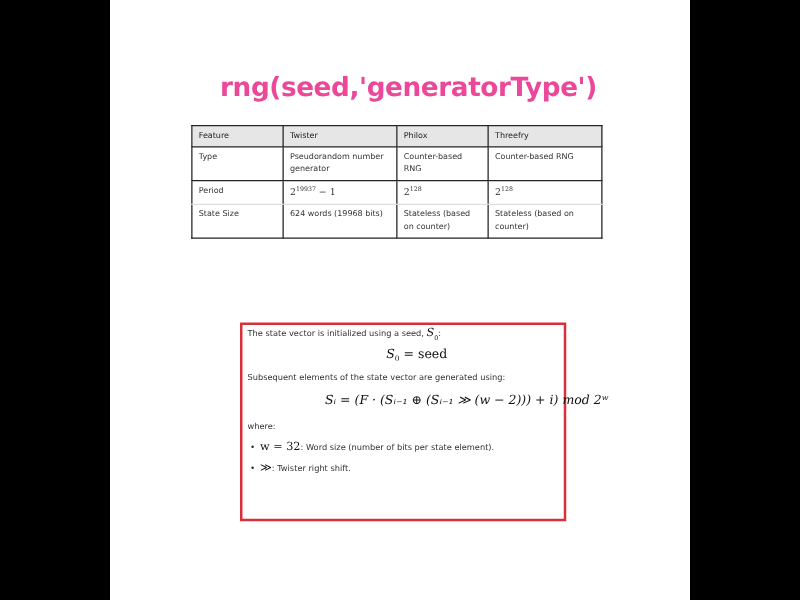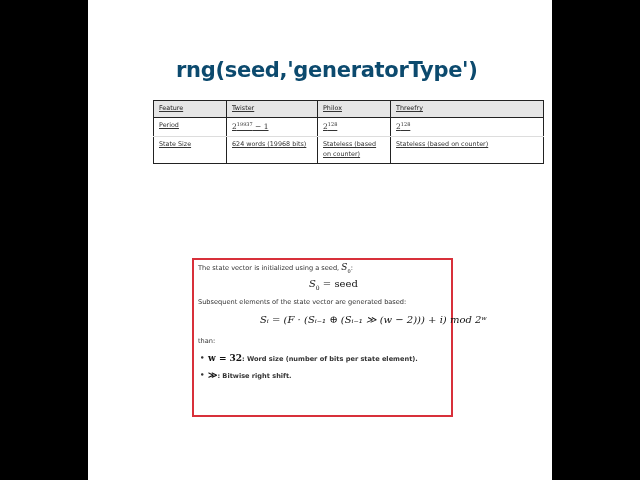--- a/index.html
+++ b/index.html
@@ -1,71 +1,77 @@
 <!DOCTYPE html>
 <html><head>
 <meta charset="utf-8">
 <style>
   html, body { margin:0; padding:0; }
   body { width:640px; height:480px; background:#000; position:relative; overflow:hidden; font-family:"DejaVu Sans", sans-serif; }
   .page { position:absolute; left:88px; top:0; width:464px; height:480px; background:#fff; }
-  .title { position:absolute; left:88px; top:58px; width:195px; font-family:"DejaVu Sans", sans-serif; font-weight:bold; font-size:21px; color:#0c4a6e; white-space:nowrap; letter-spacing:-0.3px;text-align:center; }
-  table.cmp { position:absolute; left:65px; top:100px; width:391px; border-collapse:collapse; font-family:"DejaVu Sans", sans-serif; font-size:6.4px; color:#333;text-decoration:underline; }
+  .title { position:absolute; left:88px; top:58px; width:195px; font-family:"DejaVu Sans", sans-serif; font-weight:bold; font-size:21px; color:#ec4899; white-space:nowrap; letter-spacing:-0.3px;text-align:center; }
+  table.cmp { position:absolute; left:65px; top:100px; width:329px; border-collapse:collapse; font-family:"DejaVu Sans", sans-serif; font-size:6.4px; color:#333; }
   table.cmp td, table.cmp th { border:1.5px solid #222; padding:3px 5px; vertical-align:top; text-align:left; line-height:1.55; font-weight:normal; }
   table.cmp th { background:#e6e6e6; color:#222; }
   table.cmp tr.split td { border-bottom:0.5px solid #ddd; }
   table.cmp tr.split2 td { border-top:0.5px solid #ddd; }
   .c0 { width:62px; color:#222; }
   .c1 { width:80px; }
   .c2 { width:62px; }
   .mathsm { font-family:"DejaVu Serif", serif; font-size:7.5px; }
   .mathsm sup { font-size:5px; }
   .box { position:absolute; left:104px; top:258px; width:257px; height:155px; border:2px solid #d8303a; font-family:"DejaVu Sans", sans-serif; font-size:6.6px; color:#333; }
   .box p { margin:0; position:absolute; left:4px; }
   .eq { position:absolute; font-family:"DejaVu Serif", serif; font-style:italic; color:#111; white-space:nowrap; }
   .eq .up { font-style:normal; }
-  .box ul { position:absolute; left:0; top:92px; margin:0; padding:0 0 0 14px; list-style:none;font-weight:bold; }
+  .box ul { position:absolute; left:0; top:92px; margin:0; padding:0 0 0 14px; list-style:none; }
   .box li { position:relative; height:16.5px; line-height:12px; }
   .box li::before { content:"•"; position:absolute; left:-8px; top:0; font-size:7px; }
   .mi { font-family:"DejaVu Serif", serif; font-size:9px; color:#111; }
   .mi i { font-style:italic; }
 </style>
 </head>
 <body>
 
 <div class="page">
   <div class="title">rng(seed,'generatorType')</div>
 
   <table class="cmp">
     <tbody>
         <tr>
       <th class="c0">Feature</th>
       <th class="c1">Twister</th>
       <th class="c2">Philox</th>
       <th>Threefry</th>
     </tr>
+    <tr>
+      <td>Type</td>
+      <td>Pseudorandom number generator</td>
+      <td>Counter-based RNG</td>
+      <td>Counter-based RNG</td>
+    </tr>
     <tr class="split">
       <td>Period</td>
       <td><span class="mathsm"><span>2</span><sup>19937</sup><span> − 1</span></span></td>
       <td><span class="mathsm"><span>2</span><sup>128</sup></span></td>
       <td><span class="mathsm"><span>2</span><sup>128</sup></span></td>
     </tr>
     <tr class="split2">
       <td>State Size</td>
       <td>624 words (19968 bits)</td>
       <td>Stateless (based on counter)</td>
       <td>Stateless (based on counter)</td>
     </tr>
   </tbody>
     </table>
 
   <div class="box">
     <p style="top:2px;"><span>The state vector is initialized using a seed, </span><span class="mi"><i>S</i><sub style="font-size:5px">0</sub></span><span>:</span></p>
     <div class="eq" style="left:115px; top:18px; font-size:10px;"><span>S</span><sub style="font-size:6px;font-style:normal">0</sub><span class="up"> = seed</span></div>
-    <p style="top:38px;">Subsequent elements of the state vector are generated based:</p>
+    <p style="top:38px;">Subsequent elements of the state vector are generated using:</p>
     <div class="eq" style="left:66px; top:54px; font-size:10px;">Sᵢ = (F · (Sᵢ₋₁ ⊕ (Sᵢ₋₁ ≫ (w − 2))) + i)   mod 2ʷ</div>
-    <p style="top:77px;">than:</p>
+    <p style="top:77px;">where:</p>
     <ul>
       <li><span class="mi">w = 32</span><span>: Word size (number of bits per state element).</span></li>
-      <li><span class="mi">≫</span><span>: Bitwise right shift.</span></li>
+      <li><span class="mi">≫</span><span>: Twister right shift.</span></li>
     </ul>
   </div>
 </div>
 
 </body></html>

